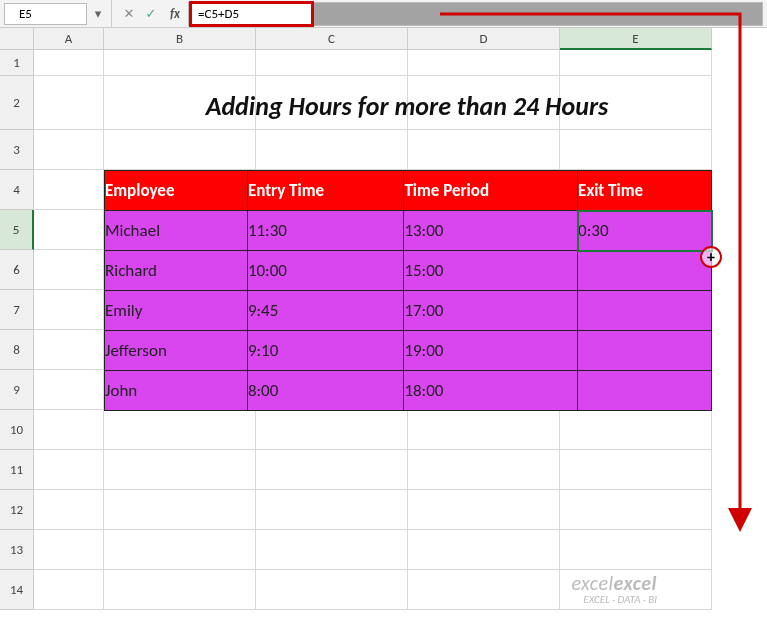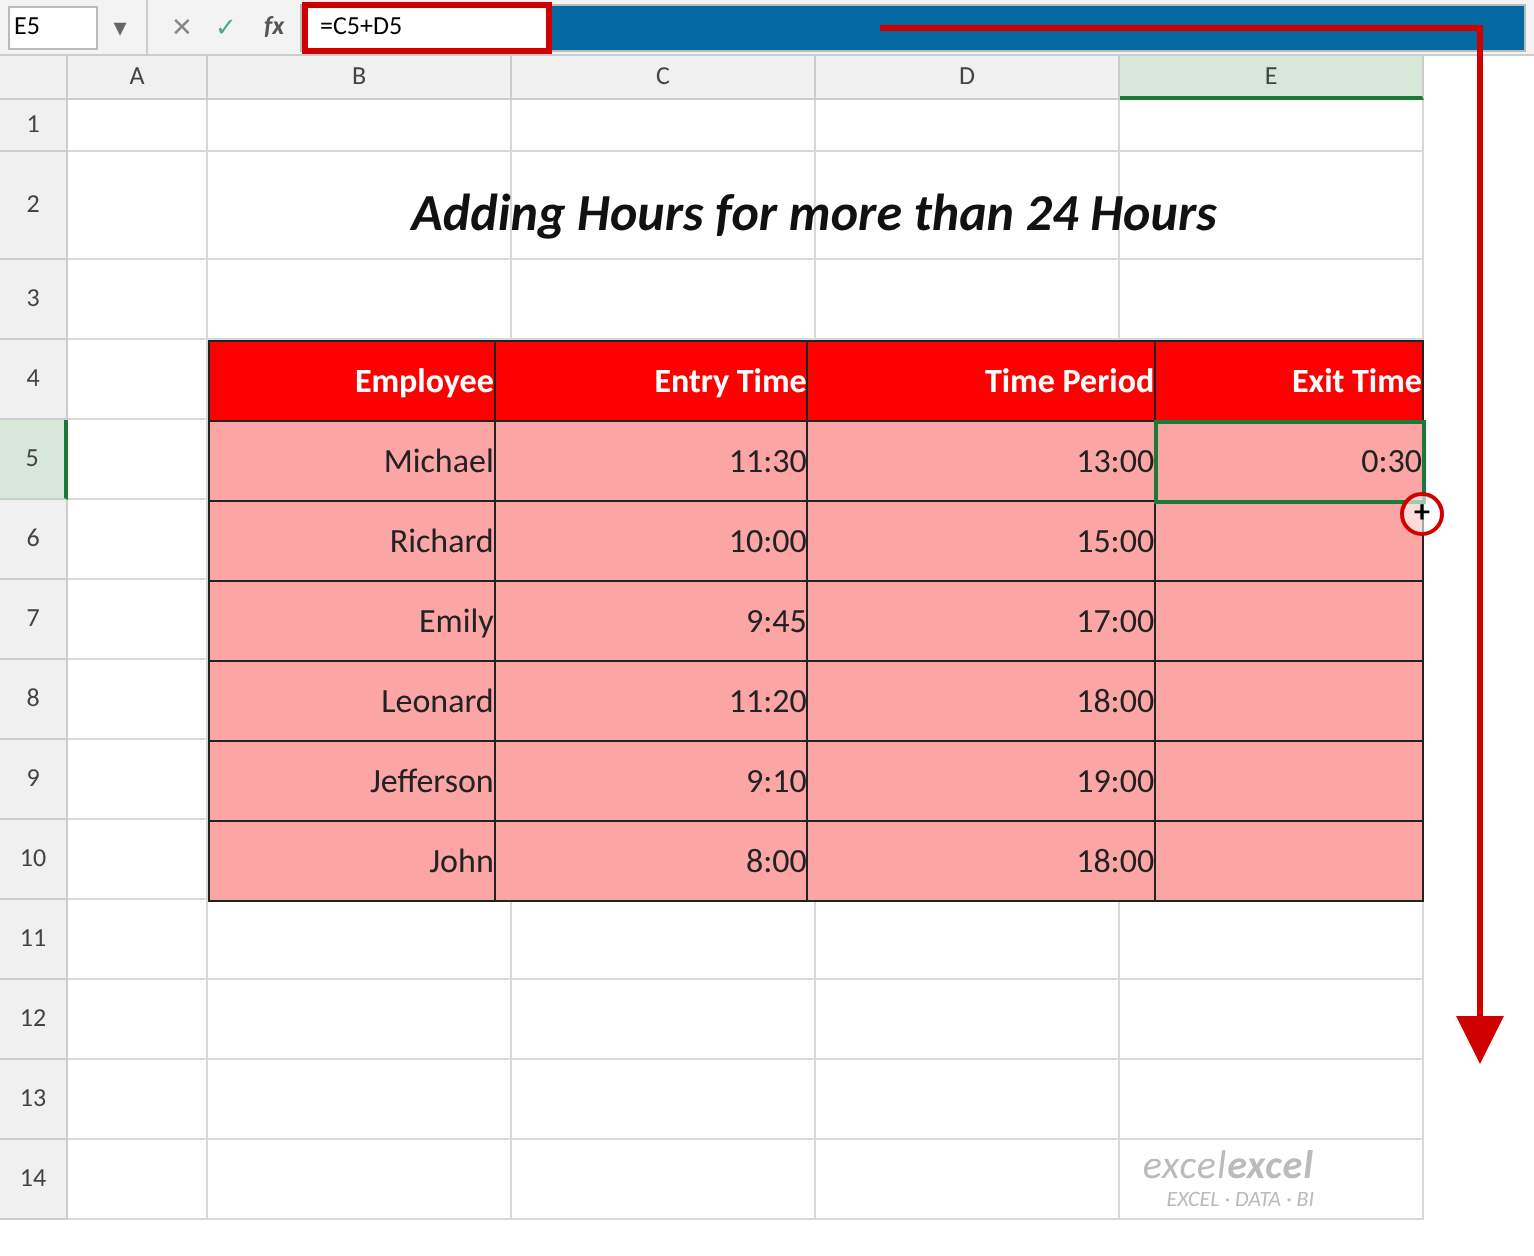--- a/index.html
+++ b/index.html
@@ -16,22 +16,22 @@
   
   .formula-bar {
     display: flex;
     align-items: center;
     height: 28px;
     border-bottom: 1px solid #ccc;
     background: #f3f3f3;
     font-size: 13px;
   }
   .name-box {
-    width: 45px;
-    padding: 0 2px;
+    width: 83px;
+    padding: 0 14px;
     background: #fff;
     border: 1px solid #bbb;
     margin: 2px 4px;
     height: 22px;
     line-height: 20px;
   }
   .name-box-dd {
     width: 14px;
     color: #666;
     text-align: center;
@@ -49,21 +49,21 @@
     color: #555;
     width: 26px;
     text-align: center;
     font-weight: bold;
   }
   .formula-input-wrap {
     flex: 1;
     display: flex;
     align-items: center;
     height: 24px;
-    background: #0369a1;
+    background: #a3a3a3;
     border: 1px solid #bbb;
     margin: 2px 4px 2px 0;
     padding: 0 4px;
   }
   .formula-highlight {
     border: 3px solid #d00000;
     padding: 0px 72px 0px 6px;
     margin: -2px 0 -2px -4px;
     height: 26px;
     line-height: 20px;
@@ -134,32 +134,32 @@
 
   .data-table {
     position: absolute;
     left: 0;
     top: 120px;  
     border-collapse: collapse;
     width: 608px;
   }
   .data-table th, .data-table td {
     border: 1px solid #222;
-    text-align: right;
+    text-align: left;
     font-size: 17px;
     height: 40px;
     padding: 0;
   }
   .data-table th {
     background: #ff0000;
     color: #fff;
     font-weight: bold;
   }
   .data-table td {
-    background: #fca5a5;
+    background: #d946ef;
     color: #222;
   }
   .sel-cell {
     outline: 2px solid #1a7a3a;
     outline-offset: -1px;
     position: relative;
   }
 
   
   .fill-target {
@@ -354,26 +354,20 @@
         <td>15:00</td>
         <td></td>
       </tr>
       <tr>
         <td>Emily</td>
         <td>9:45</td>
         <td>17:00</td>
         <td></td>
       </tr>
       <tr>
-        <td>Leonard</td>
-        <td>11:20</td>
-        <td>18:00</td>
-        <td></td>
-      </tr>
-      <tr>
         <td>Jefferson</td>
         <td>9:10</td>
         <td>19:00</td>
         <td></td>
       </tr>
       <tr>
         <td>John</td>
         <td>8:00</td>
         <td>18:00</td>
         <td></td>

